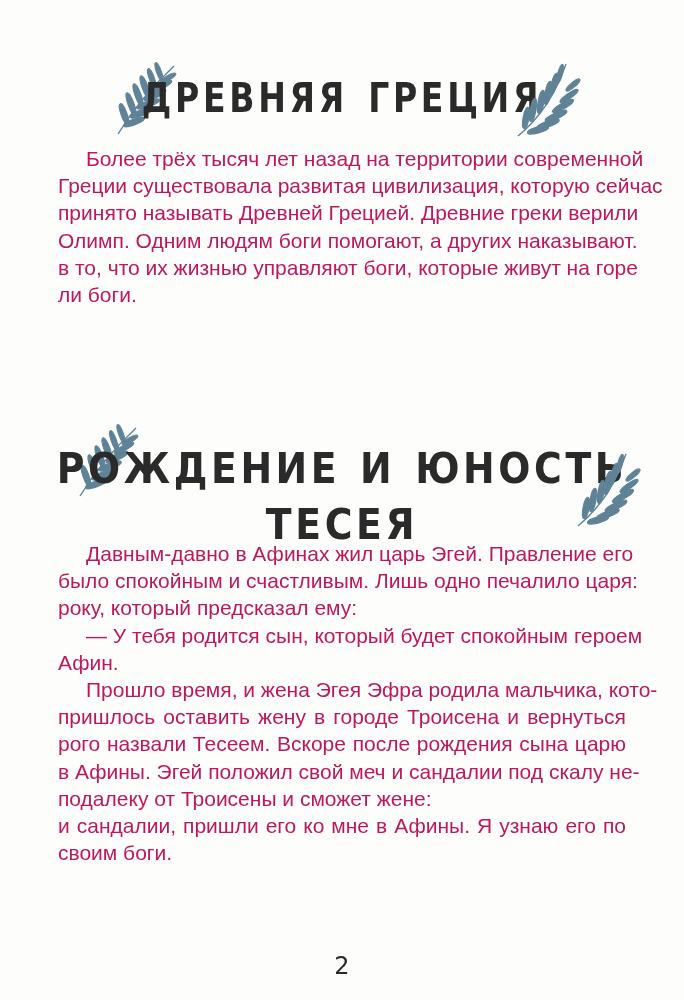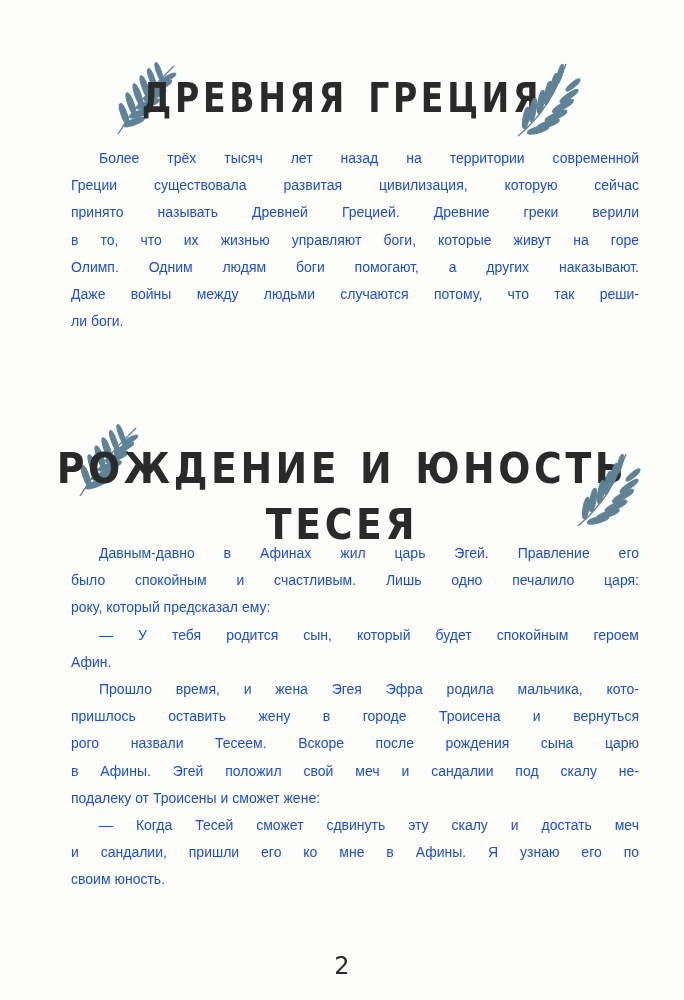--- a/index.html
+++ b/index.html
@@ -53,25 +53,24 @@
     }
     .leaf {
       position: absolute;
       width: 80px;
       height: 80px;
     }
     .text-block {
       position: absolute;
       left: 58px;
       width: 568px;
-      font-size: 14px;
+      font-size: 21px;
       line-height: 27.2px;
       text-align: justify;
-      color: #1d4ed8;
-      margin-left: 13px;
+      color: #be185d;
     }
     .text-block .line {
       display: block;
       text-align: justify;
       text-align-last: justify;
       white-space: nowrap;
       height: 27.2px;
       overflow: visible;
     }
     .text-block .line.last { text-align-last: left; }
@@ -131,23 +130,22 @@
       <ellipse cx="53" cy="46" rx="3" ry="12" transform="rotate(60 53 46)"></ellipse>
       <ellipse cx="59" cy="36" rx="2.6" ry="11" transform="rotate(55 59 36)"></ellipse>
       <ellipse cx="63" cy="25" rx="2.4" ry="9" transform="rotate(50 63 25)"></ellipse>
     </g>
   </svg>
 
   <div class="text-block" id="block1">
     <span class="line indent">Более трёх тысяч лет назад на территории современной</span>
     <span class="line">Греции существовала развитая цивилизация, которую сейчас</span>
     <span class="line">принято называть Древней Грецией. Древние греки верили</span>
+    <span class="line">Олимп. Одним людям боги помогают, а других наказывают.</span>
     <span class="line">в то, что их жизнью управляют боги, которые живут на горе</span>
-    <span class="line">Олимп. Одним людям боги помогают, а других наказывают.</span>
-    <span class="line">Даже войны между людьми случаются потому, что так реши-</span>
     <span class="line last">ли боги.</span>
   </div>
 
   <svg class="leaf" style="left:62px; top:420px;" viewBox="0 0 80 80">
     <g fill="#5f8296" stroke="#5f8296">
       <path d="M18 76 Q40 40 74 8" fill="none" stroke-width="1.4"></path>
       <ellipse cx="24" cy="56" rx="3" ry="11" transform="rotate(-20 24 56)"></ellipse>
       <ellipse cx="31" cy="46" rx="3" ry="12" transform="rotate(-20 31 46)"></ellipse>
       <ellipse cx="38" cy="37" rx="3" ry="12" transform="rotate(-20 38 37)"></ellipse>
       <ellipse cx="45" cy="29" rx="3" ry="12" transform="rotate(-20 45 29)"></ellipse>
@@ -191,19 +189,18 @@
     <span class="line indent">Давным-давно в Афинах жил царь Эгей. Правление его</span>
     <span class="line">было спокойным и счастливым. Лишь одно печалило царя:</span>
     <span class="line last">року, который предсказал ему:</span>
     <span class="line indent">— У тебя родится сын, который будет спокойным героем</span>
     <span class="line last">Афин.</span>
     <span class="line indent">Прошло время, и жена Эгея Эфра родила мальчика, кото-</span>
     <span class="line">пришлось оставить жену в городе Троисена и вернуться</span>
     <span class="line">рого назвали Тесеем. Вскоре после рождения сына царю</span>
     <span class="line">в Афины. Эгей положил свой меч и сандалии под скалу не-</span>
     <span class="line last">подалеку от Троисены и сможет жене:</span>
-    <span class="line indent">— Когда Тесей сможет сдвинуть эту скалу и достать меч</span>
     <span class="line">и сандалии, пришли его ко мне в Афины. Я узнаю его по</span>
-    <span class="line last">своим юность.</span>
+    <span class="line last">своим боги.</span>
   </div>
 
   <div class="page-number">2</div>
 </div>
 
 </body></html>

